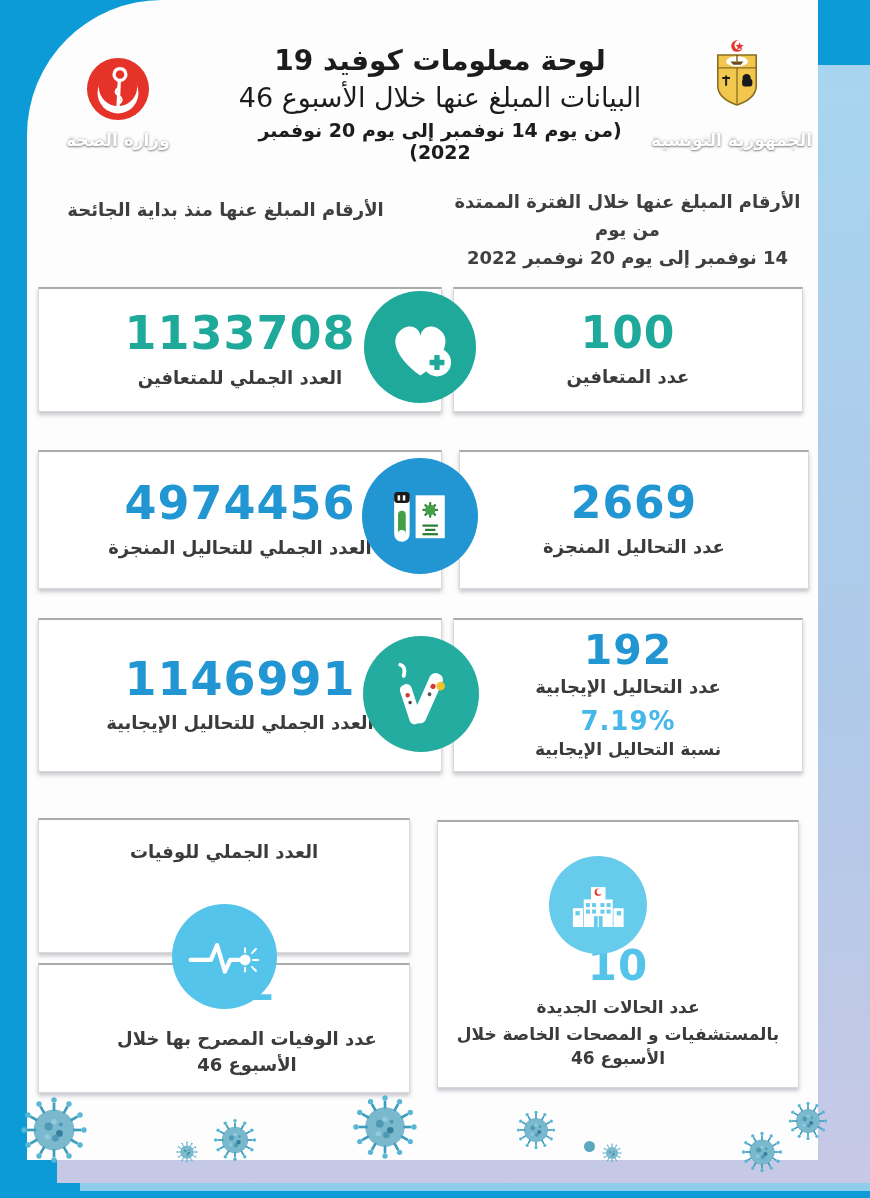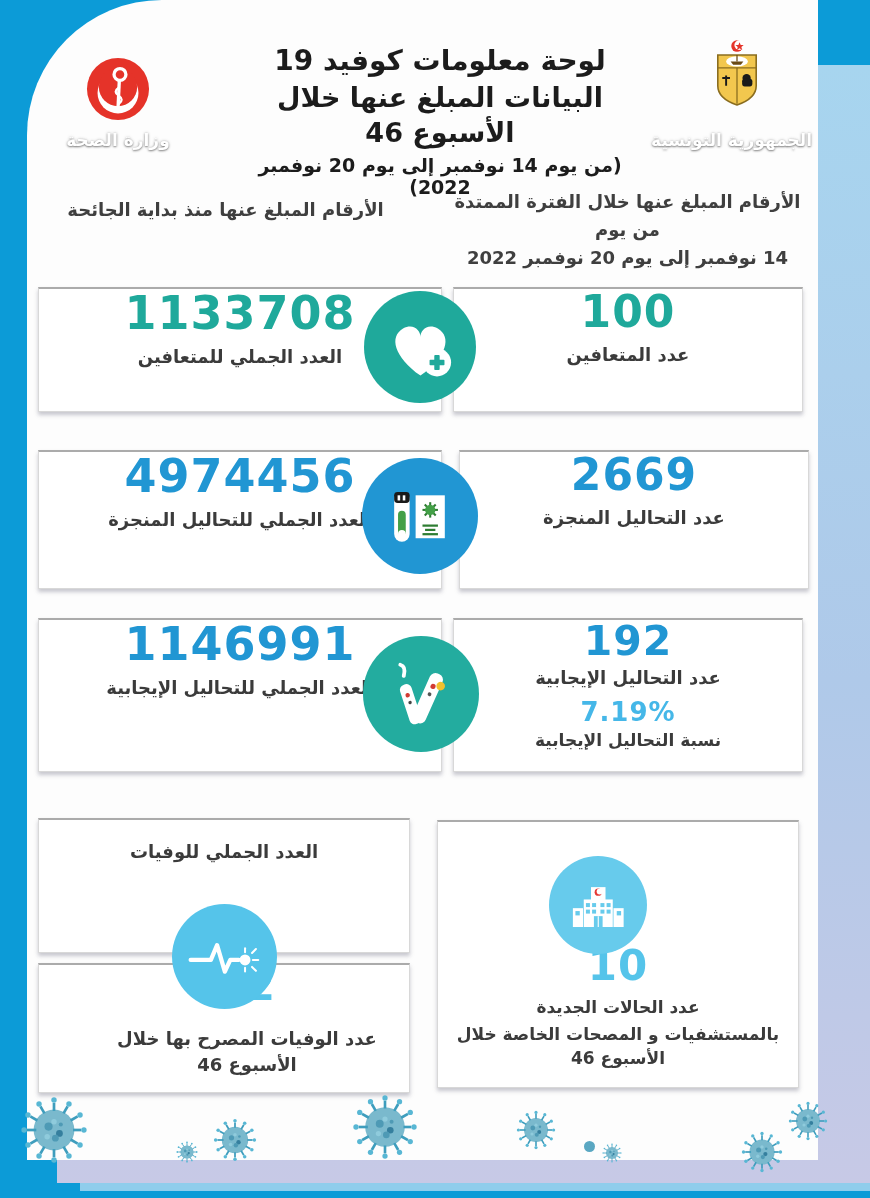--- a/index.html
+++ b/index.html
@@ -10,33 +10,33 @@
   .sheet-behind{position:absolute;left:57px;top:65px;width:813px;height:1118px;
     background:linear-gradient(180deg,#A7D5EF 0%,#AFC9E9 55%,#C7C9E6 100%);
     border-top-left-radius:22px;}
   .sheet-edge{position:absolute;left:80px;top:1183px;width:790px;height:8px;background:#8FCDEC;}
   .page{position:absolute;left:27px;top:0;width:791px;height:1160px;background:#FDFDFD;
     border-top-left-radius:135px;}
 
   
   .title-block{position:absolute;left:235px;top:42px;width:410px;text-align:center;color:#1c1c1c;z-index:4;}
   .title-l1{font-size:28px;font-weight:bold;line-height:1.35;}
-  .title-l2{font-size:27px;font-weight:bold;line-height:1.3;}
+  .title-l2{font-size:27px;font-weight:normal;line-height:1.3;}
   .title-l3{font-size:19px;font-weight:bold;margin-top:4px;}
 
   .logo-wrap{position:absolute;z-index:4;text-align:center;}
   .logo-label{font-size:17px;font-weight:bold;color:#fff;text-shadow:0 1px 2px rgba(60,60,60,.55),0 0 3px rgba(60,60,60,.35);margin-top:4px;white-space:nowrap;}
 
   
   .sec-header{position:absolute;z-index:4;text-align:center;color:#3f3f3f;font-weight:bold;font-size:18px;line-height:1.55;}
 
   
   .card{position:absolute;background:#fff;border:1px solid #d8d8d8;border-top:2px solid #ababab;
     box-shadow:0 3px 4px rgba(100,100,120,.35);display:flex;flex-direction:column;
-    align-items:center;justify-content:flex-start;text-align:center;z-index:2;}
+    align-items:center;justify-content:center;text-align:center;z-index:2;}
   .val{font-weight:bold;letter-spacing:1px;line-height:1.05;}
   .val-teal{color:#1FA99B;}
   .val-blue{color:#2196D3;}
   .val-sky{color:#55C4EA;}
   .val-rate{color:#45B7E8;}
   .lbl{font-weight:bold;color:#3b3b3b;font-size:18px;line-height:1.45;margin-top:7px;}
   .lbl-sm{font-size:17px;}
 
   .icon-circle{position:absolute;border-radius:50%;display:flex;align-items:center;justify-content:center;z-index:5;}
   .icon-circle svg{width:74%;height:74%;}

